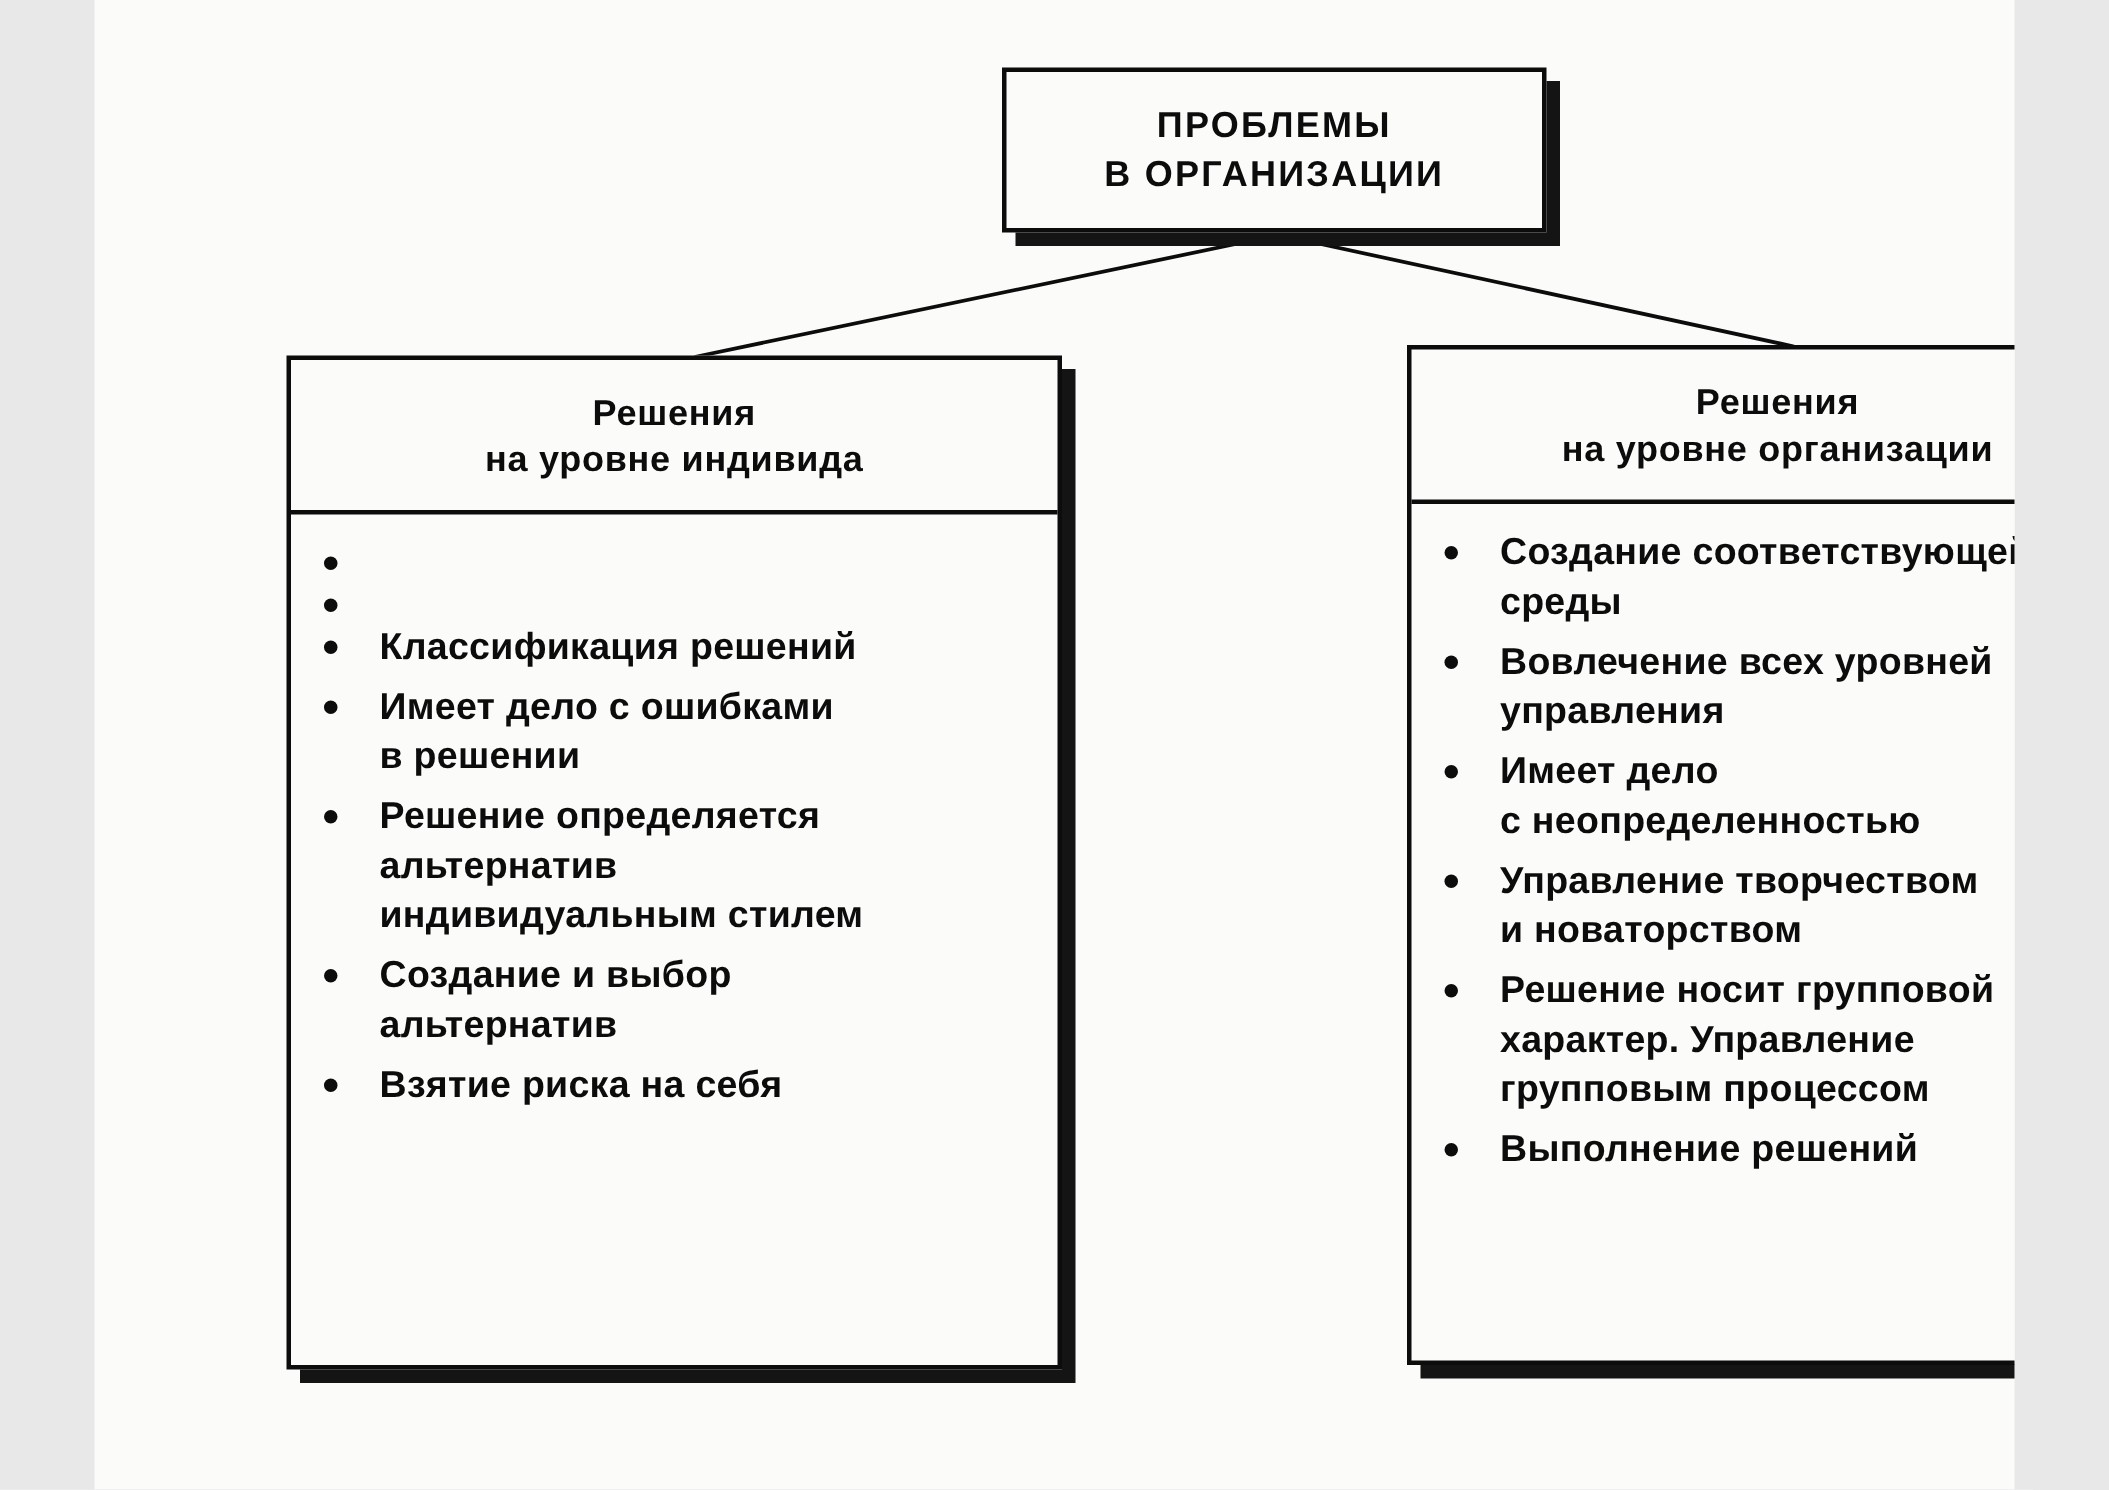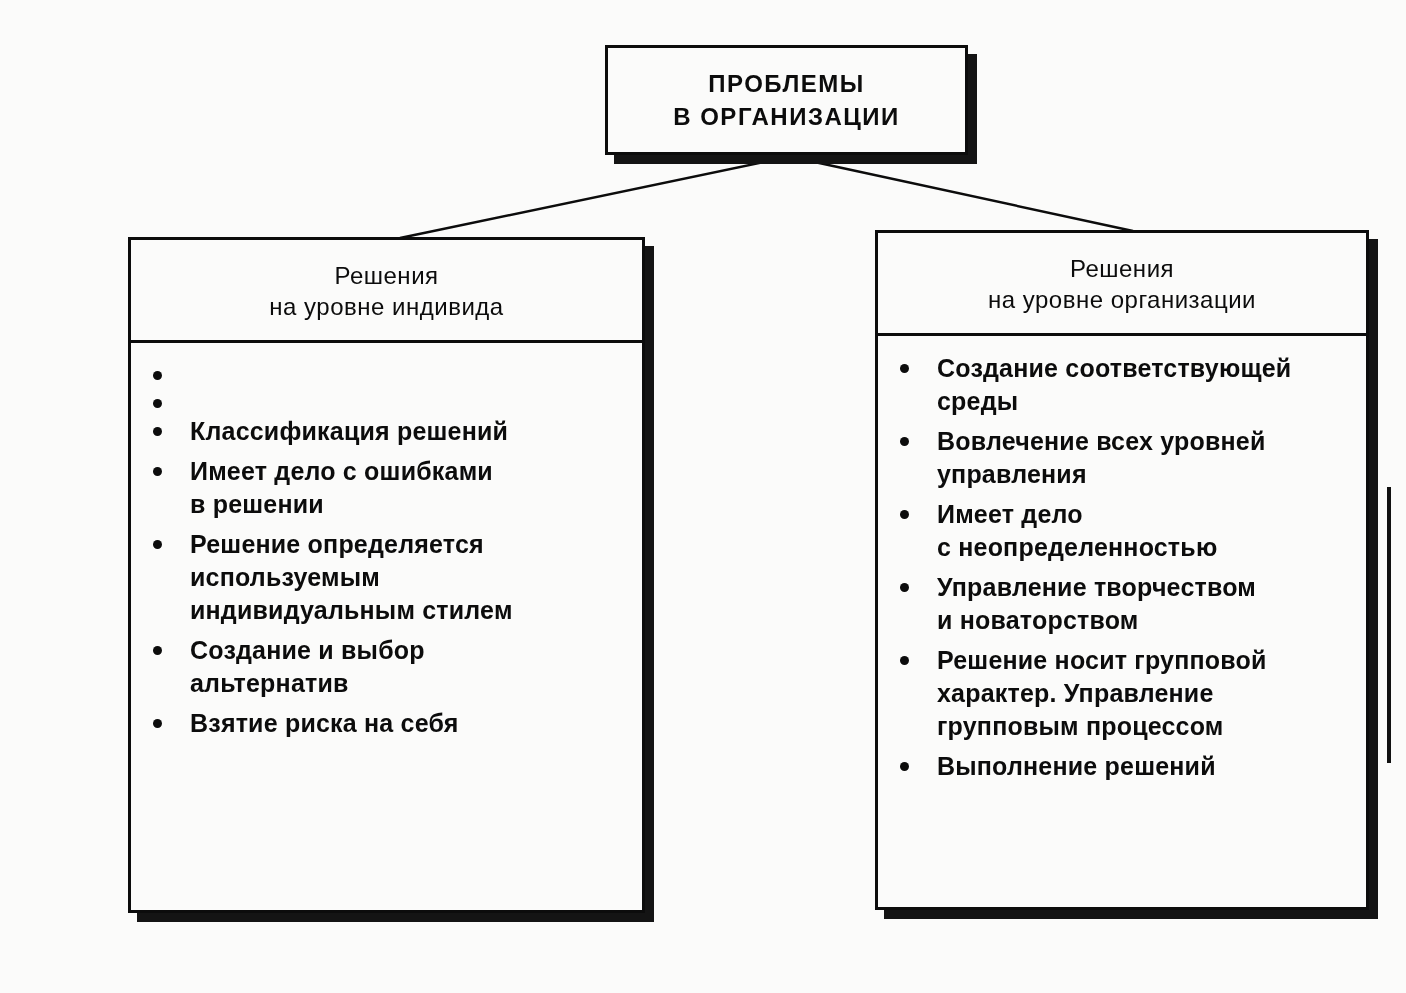--- a/index.html
+++ b/index.html
@@ -3,21 +3,21 @@
 <meta charset="utf-8">
 <style>
   * { margin: 0; padding: 0; box-sizing: border-box; }
   html, body { background: #e8e8e8; }
   body {
     font-family: "Liberation Sans", "DejaVu Sans", sans-serif;
     -webkit-font-smoothing: antialiased;
   }
   .canvas {
     position: relative;
-    width: 1406px;
+    width: 1280px;
     height: 993px;
     margin: 0 auto;
     background: #fbfbfa;
     overflow: hidden;
     color: #0c0c0c;
   }
   .connectors {
     position: absolute;
     left: 0; top: 0;
     width: 1406px; height: 993px;
@@ -49,21 +49,21 @@
     width: 517px; height: 676px;
   }
   .right-box {
     left: 875px; top: 230px;
     width: 494px; height: 680px;
   }
   .side-title {
     border-bottom: 3px solid #0c0c0c;
     text-align: center;
     font-size: 24px;
-    font-weight: normal;
+    font-weight: bold;
     line-height: 31px;
     padding: 20px 8px 18px 8px;
     white-space: pre-line;
     letter-spacing: 0.5px;
   }
   .item-list {
     padding: 16px 14px 16px 22px;
   }
   .item {
     display: flex;
@@ -127,21 +127,21 @@
 
         <div class="item">
           <span class="bullet"></span>
           <span class="item-text">Имеет дело с ошибками
 в решении</span>
         </div>
 
         <div class="item">
           <span class="bullet"></span>
           <span class="item-text">Решение определяется
-используемым
+альтернатив
 индивидуальным стилем</span>
         </div>
 
         <div class="item">
           <span class="bullet"></span>
           <span class="item-text">Создание и выбор
 альтернатив</span>
         </div>
 
         <div class="item">

